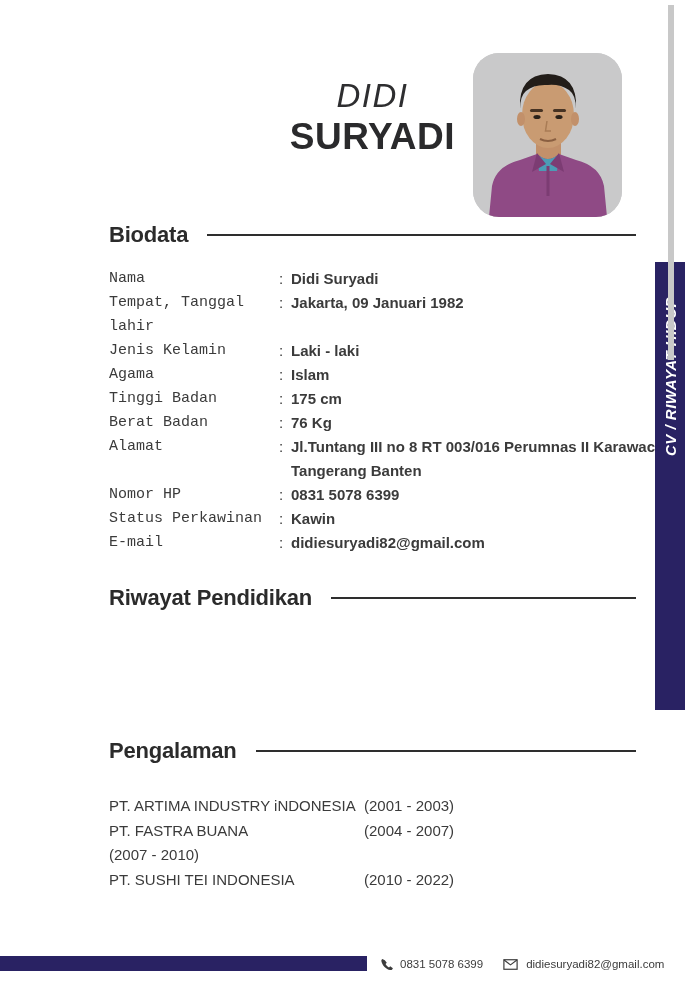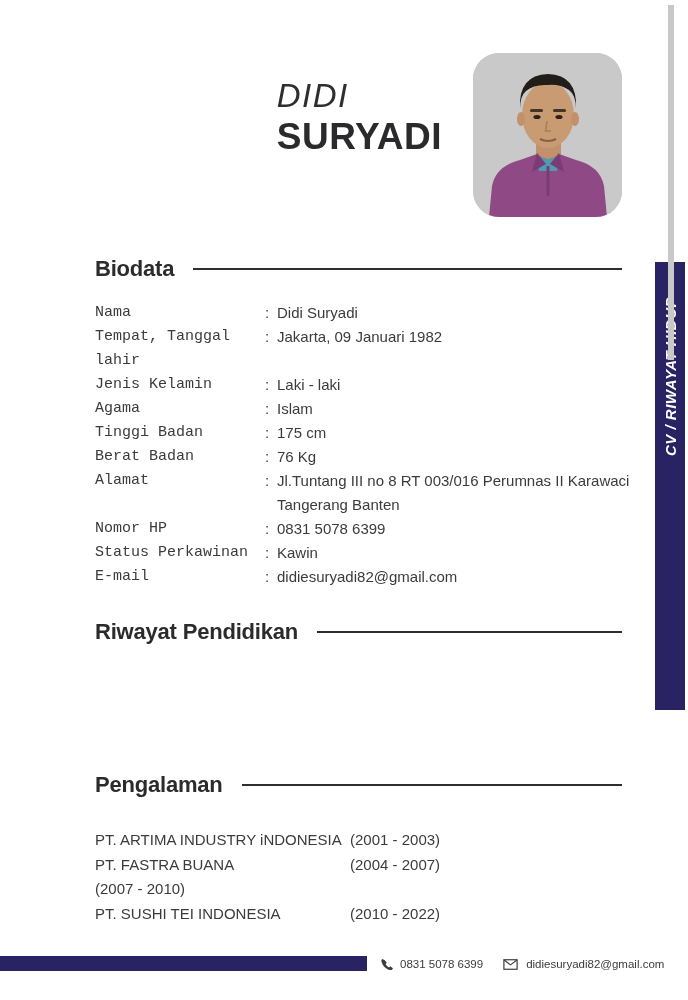--- a/index.html
+++ b/index.html
@@ -4,21 +4,21 @@
 <style>
   * { margin:0; padding:0; box-sizing:border-box; }
   html,body { background:#ffffff; }
   body { font-family:"Liberation Sans", sans-serif; }
   .page {
     position:relative; width:688px; height:1000px;
     background:#ffffff; overflow:hidden;
   }
 
   
-  .name-block { position:absolute; top:76px; right:246px; text-align:left; }
+  .name-block { position:absolute; top:76px; right:233px; text-align:center; }
   .name-first {
     font-style:italic; font-weight:400; font-size:33px; line-height:1.2;
     color:#2e2e30; letter-spacing:1.5px;
   }
   .name-last {
     font-weight:700; font-size:37px; line-height:1.15;
     color:#2a2a2c; letter-spacing:0.5px;
   }
 
   
@@ -39,36 +39,36 @@
   }
   .ribbon-text {
     position:absolute; top:10px; left:0; width:30px; height:210px;
     display:flex; align-items:center; justify-content:center;
     writing-mode:vertical-rl; transform:rotate(180deg);
     color:#ffffff; font-style:italic; font-weight:600; font-size:15px;
     letter-spacing:0.5px; white-space:nowrap;
   }
 
   
-  .section { position:absolute; left:95px; width:527px;margin-top:34px; }
+  .section { position:absolute; left:109px; width:527px; }
   .section-biodata    { top:222px; }
   .section-education  { top:585px; }
   .section-experience { top:738px; }
   .section-header { display:flex; align-items:center; gap:19px; }
   .section-title {
     font-size:22px; font-weight:700; color:#2b2b2b;
     white-space:nowrap; letter-spacing:-0.2px;
   }
   .section-rule { flex:1; height:2px; background:#2e2e2e; }
 
   .biodata-rows { margin-top:19px; font-size:15px; color:#3b3b3b; }
   .b-row   { display:flex; align-items:flex-start; line-height:24px; }
   .b-label { width:170px; flex:none;font-family:Liberation Mono, monospace; }
   .b-colon { width:12px; flex:none; }
-  .b-value { white-space:pre; }
+  .b-value { white-space:pre;font-weight:bold; }
 
   .list-rows { margin-top:30px; font-size:15px; color:#3b3b3b; }
   .l-row  { display:flex; line-height:24.5px; }
   .l-name { flex:none; white-space:nowrap; }
   .edu .l-name { width:218px; }
   .exp .l-name { width:255px; }
   .l-period { white-space:nowrap; }
 
   
   .footer-bar {

